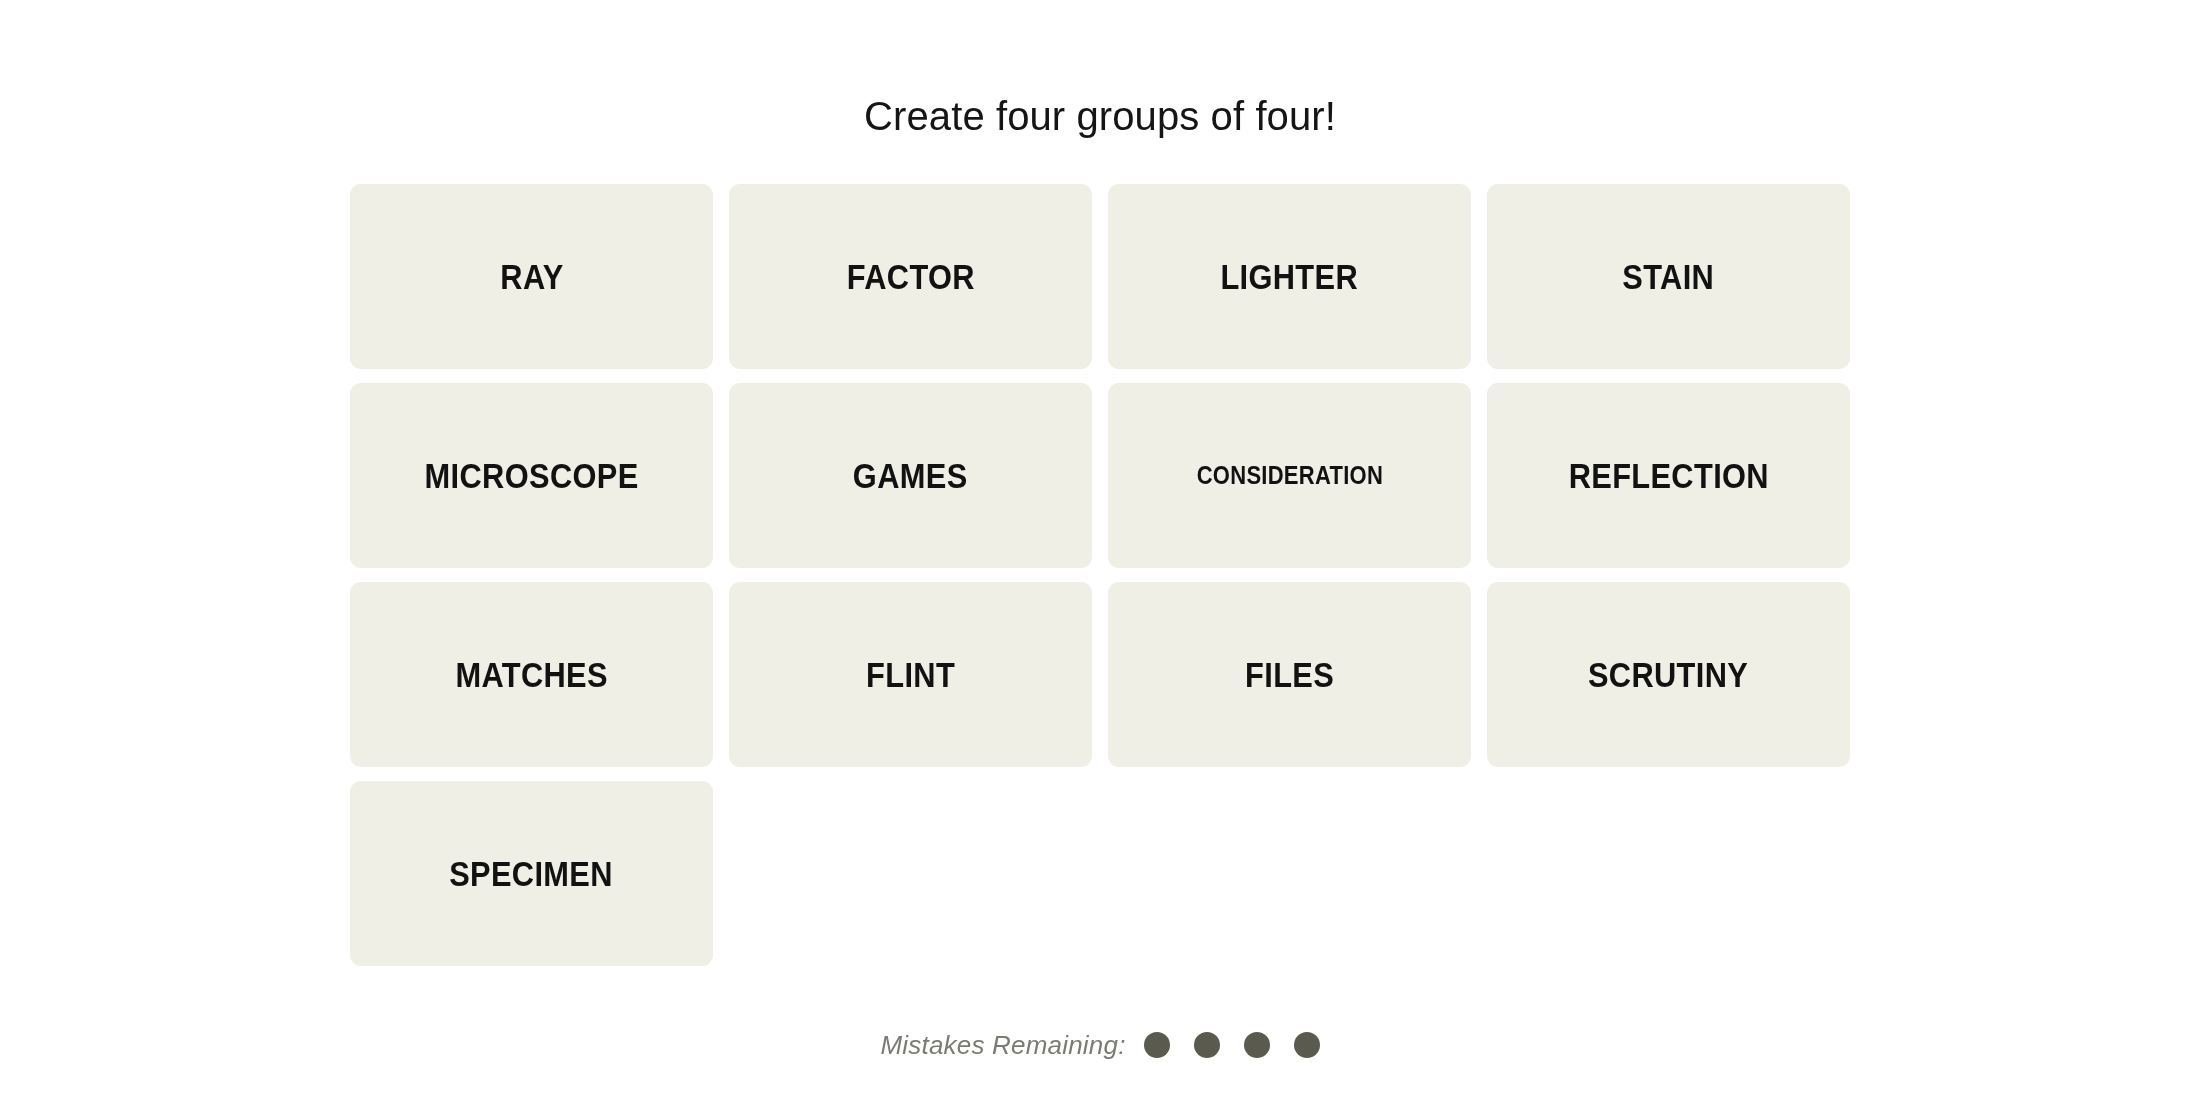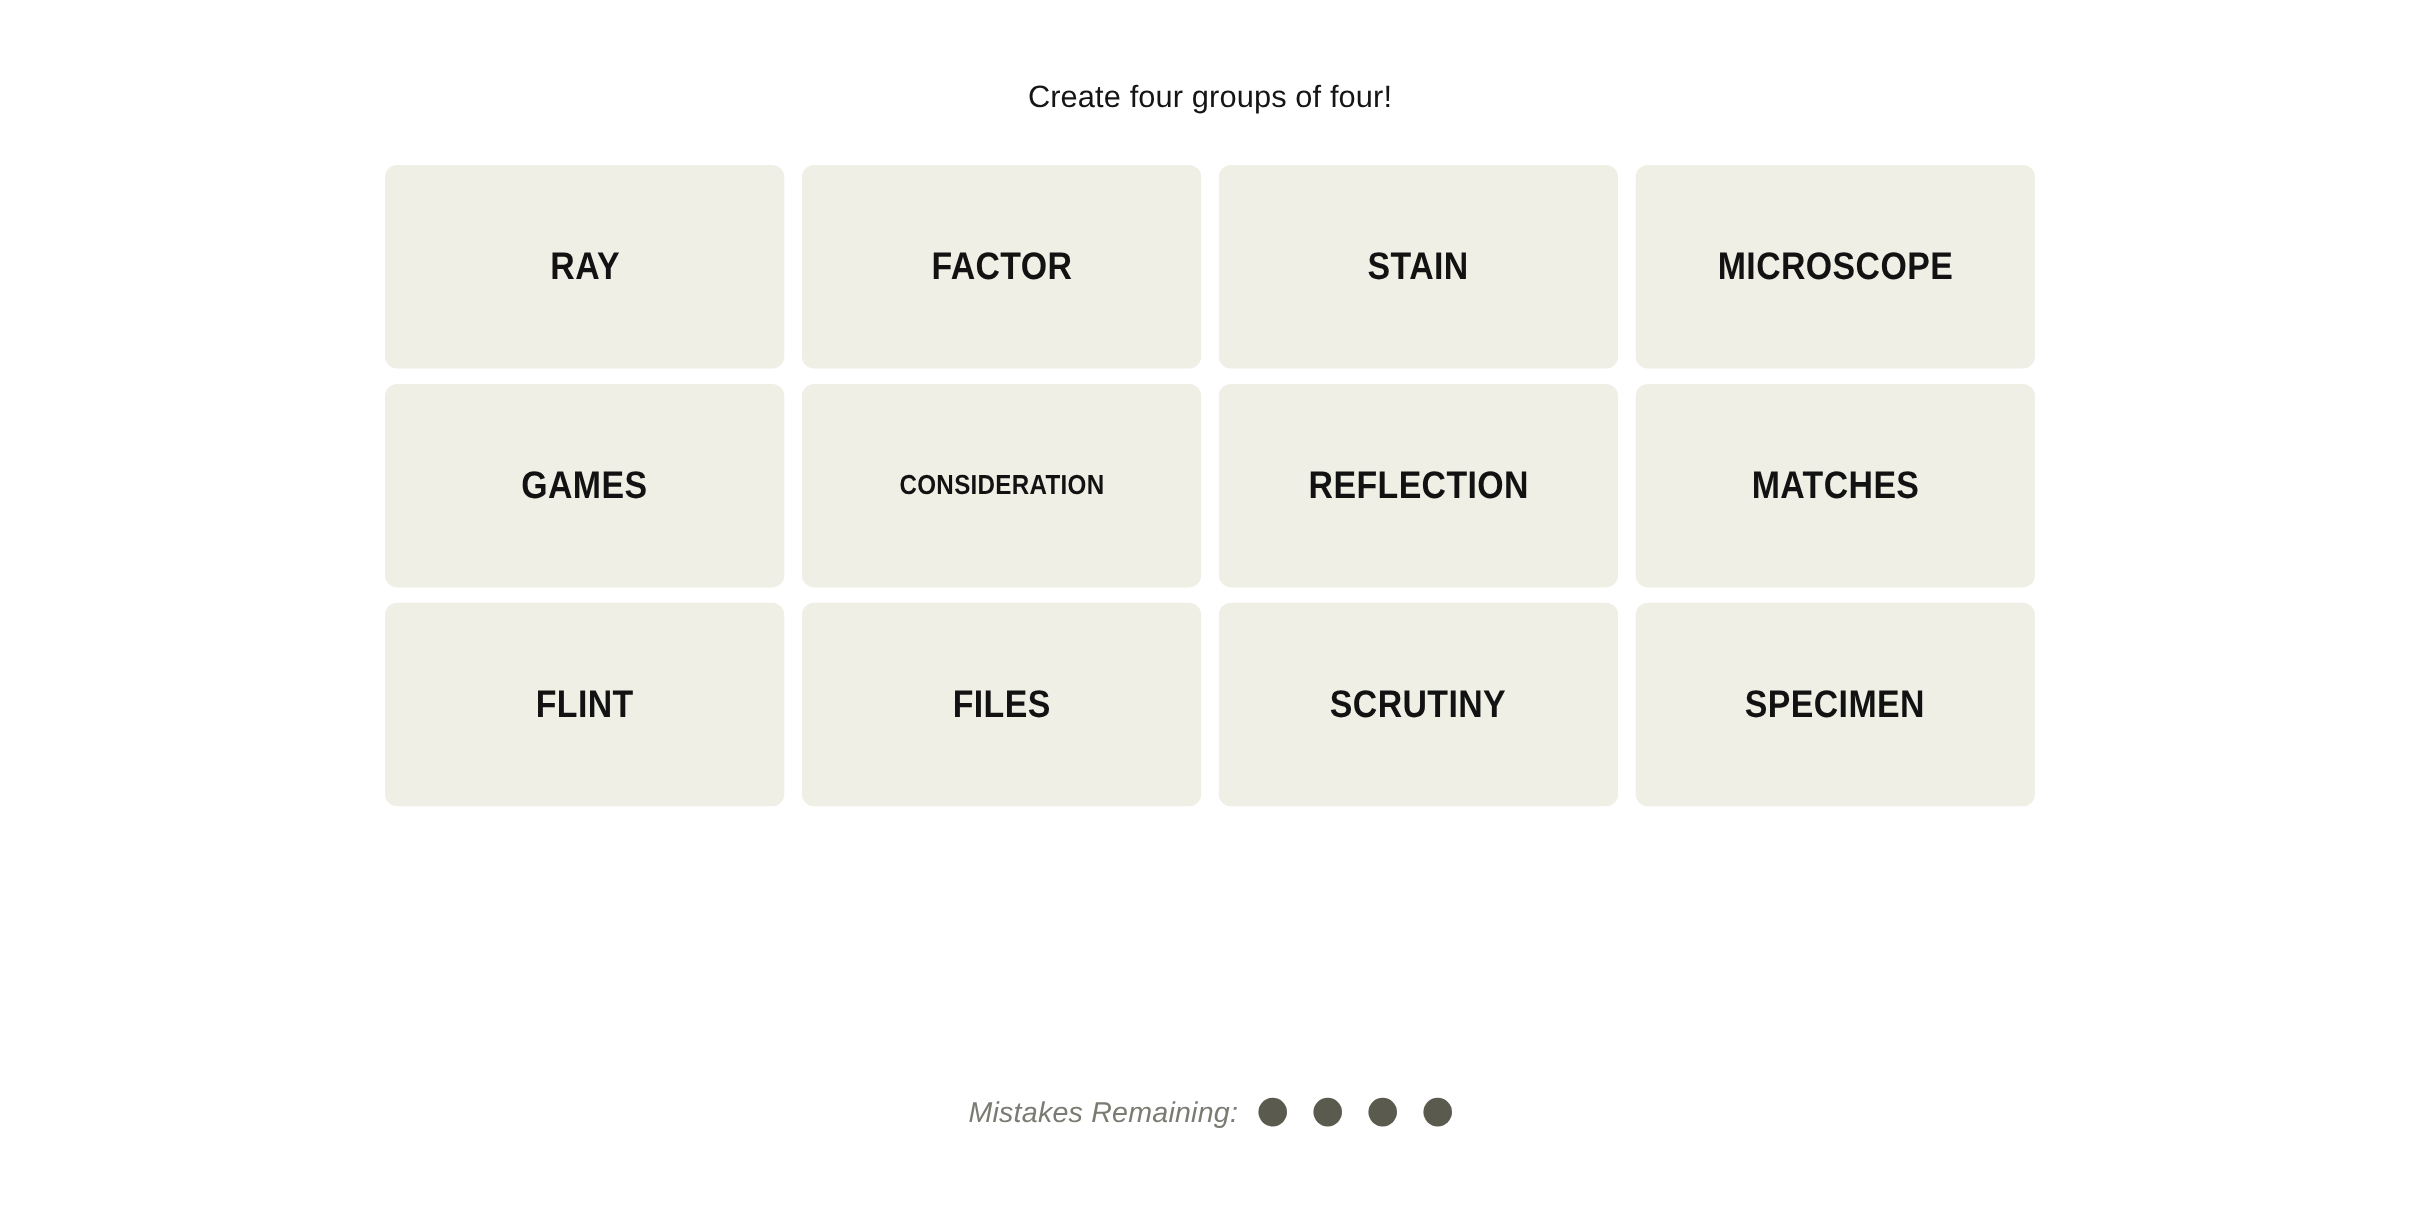--- a/index.html
+++ b/index.html
@@ -15,22 +15,22 @@
   body {
     font-family: "Liberation Sans", sans-serif;
     display: flex;
     flex-direction: column;
     align-items: center;
     background: #FFFFFF;
   }
 
   
   .game-title {
-    margin-top: 74px;
-    font-size: 28px;
+    margin-top: 96px;
+    font-size: 40px;
     font-weight: 400;
     color: #151515;
     letter-spacing: 0.1px;
     line-height: 1;
     text-align: center;
   }
 
   
   .board {
     margin-top: 48px;
@@ -117,20 +117,23 @@
 <h1 class="game-title">Create four groups of four!</h1>
 
 <div class="board">
     <button class="tile">
       <span class="tile-label">RAY</span>
     </button>
     <button class="tile">
       <span class="tile-label">FACTOR</span>
     </button>
     <button class="tile">
+      <span class="tile-label">LIGHTER</span>
+    </button>
+    <button class="tile">
       <span class="tile-label">STAIN</span>
     </button>
     <button class="tile">
       <span class="tile-label">MICROSCOPE</span>
     </button>
     <button class="tile">
       <span class="tile-label">GAMES</span>
     </button>
     <button class="tile">
       <span class="tile-label small">CONSIDERATION</span>

